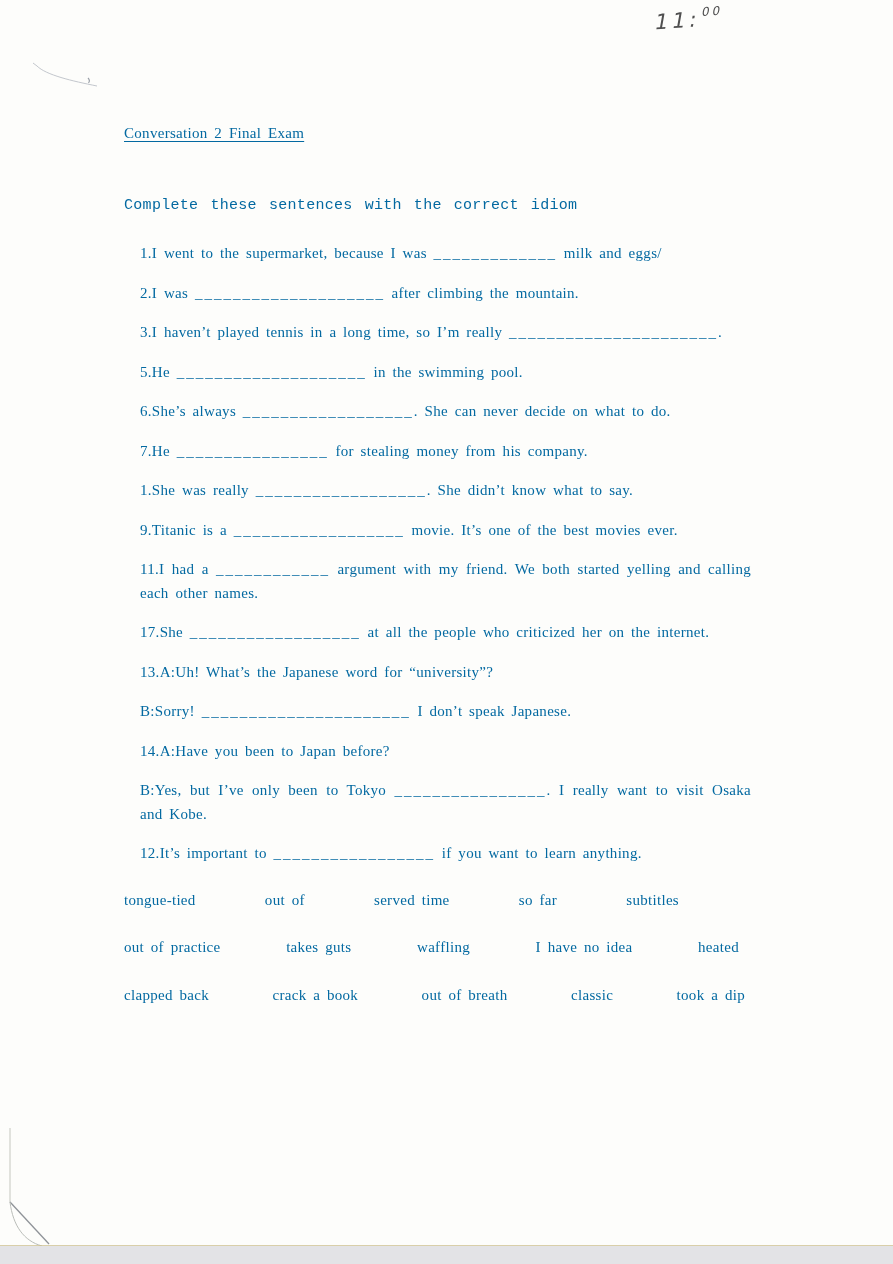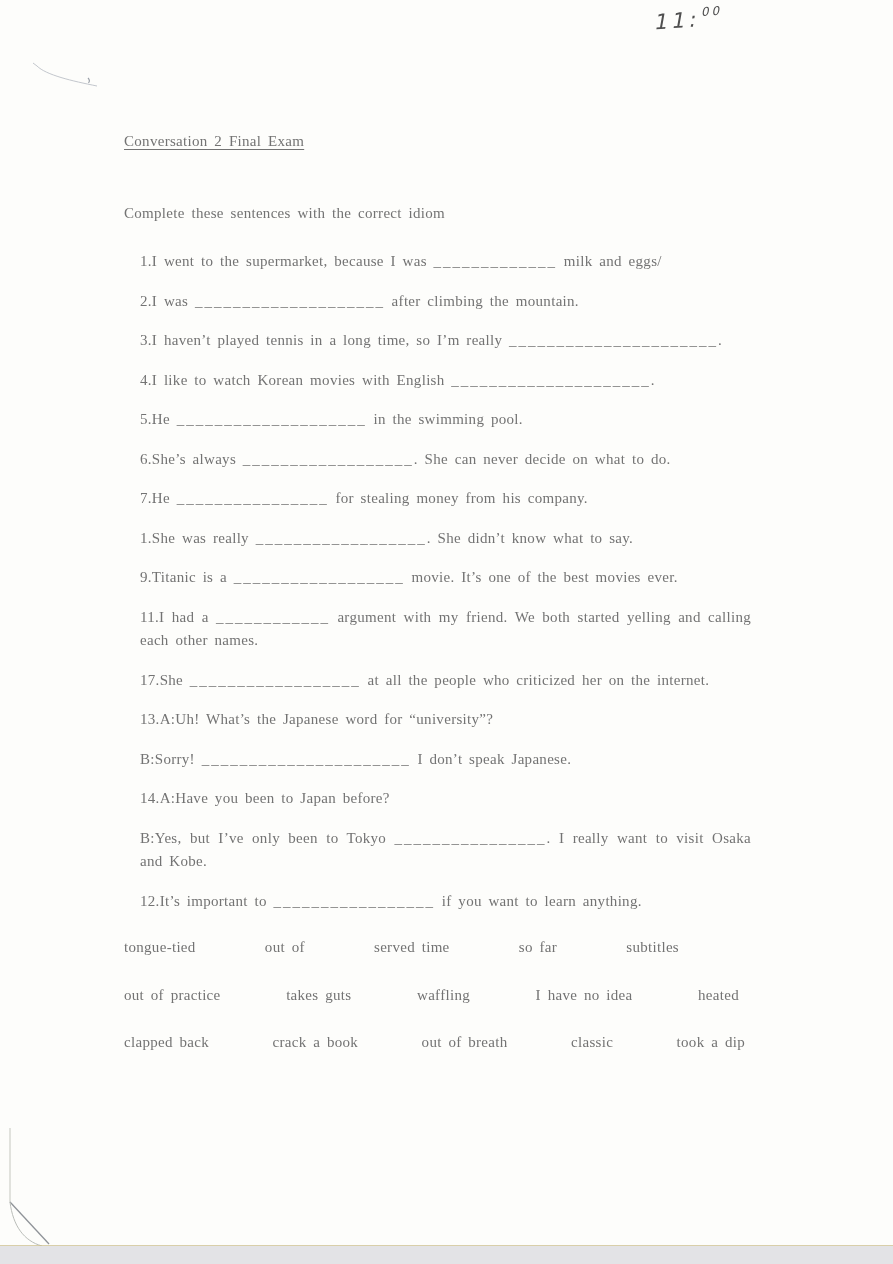--- a/index.html
+++ b/index.html
@@ -14,38 +14,38 @@
     position: absolute; inset: 0;
     background: #fdfdfb;
   }
   .bottom-shadow {
     position: absolute; left: 0; right: 0; bottom: 0;
     height: 18px;
     background: #e3e3e6;
   }
   .content {
     position: absolute;
-    left: 124px; top: 130px;
+    left: 124px; top: 122px;
     width: 643px;
-    color: #737373;
+    color: #0369a1;
     font-size: 15px;
     line-height: 23.5px;
     letter-spacing: 0.3px;
     word-spacing: 0.18em;
   }
   .title {
     font-size: 15px;
     font-weight: normal;
     margin: 0 0 24px 0;
     text-decoration: underline;
     text-underline-offset: 3px;
     display: inline-block;
   }
   .title-wrap { margin: 0 0 24px 0; }
-  .instruction { margin: 0 0 25px 0; }
+  .instruction { margin: 0 0 25px 0; font-family: Liberation Mono, monospace; }
   p.q {
     margin: 16px;
     text-align: justify;
     white-space: pre-wrap;
   }
   .blank { letter-spacing: 2px; }
   .wordbank { margin-top: 23px; }
   .wb-row {
     display: flex;
     justify-content: space-between;
@@ -84,21 +84,20 @@
 
   <div class="handwriting"><span>11</span><span>:</span><span class="hw-mm">00</span></div>
 
   <div class="content">
     <div class="title-wrap"><h1 class="title">Conversation 2 Final Exam</h1></div>
     <p class="instruction">Complete these sentences with the correct idiom</p>
 
     <p class="q"><span>1.I went to the supermarket, because I was </span><span class="blank">_____________</span><span> milk and eggs/</span></p>
     <p class="q"><span>2.I was </span><span class="blank">____________________</span><span> after climbing the mountain.</span></p>
     <p class="q"><span>3.I haven’t played tennis in a long time, so I’m really </span><span class="blank">______________________</span><span>.</span></p>
-    <p class="q"><span>4.I like to watch Korean movies with English </span><span class="blank">_____________________</span><span>.</span></p>
     <p class="q"><span>5.He </span><span class="blank">____________________</span><span> in the swimming pool.</span></p>
     <p class="q"><span>6.She’s always </span><span class="blank">__________________</span><span>. She can never decide on what to do.</span></p>
     <p class="q"><span>7.He </span><span class="blank">________________</span><span> for stealing money from his company.</span></p>
     <p class="q"><span>1.She was really </span><span class="blank">__________________</span><span>. She didn’t know what to say.</span></p>
     <p class="q"><span>9.Titanic is a </span><span class="blank">__________________</span><span> movie. It’s one of the best movies ever.</span></p>
     <p class="q"><span>11.I had a </span><span class="blank">____________</span><span> argument with my friend. We both started yelling and calling each other names.</span></p>
     <p class="q"><span>17.She </span><span class="blank">__________________</span><span> at all the people who criticized her on the internet.</span></p>
     <p class="q"><span>13.A:Uh! What’s the Japanese word for “university”?</span><span class="blank"></span><span></span></p>
     <p class="q"><span>B:Sorry! </span><span class="blank">______________________</span><span> I don’t speak Japanese.</span></p>
     <p class="q"><span>14.A:Have you been to Japan before?</span><span class="blank"></span><span></span></p>

